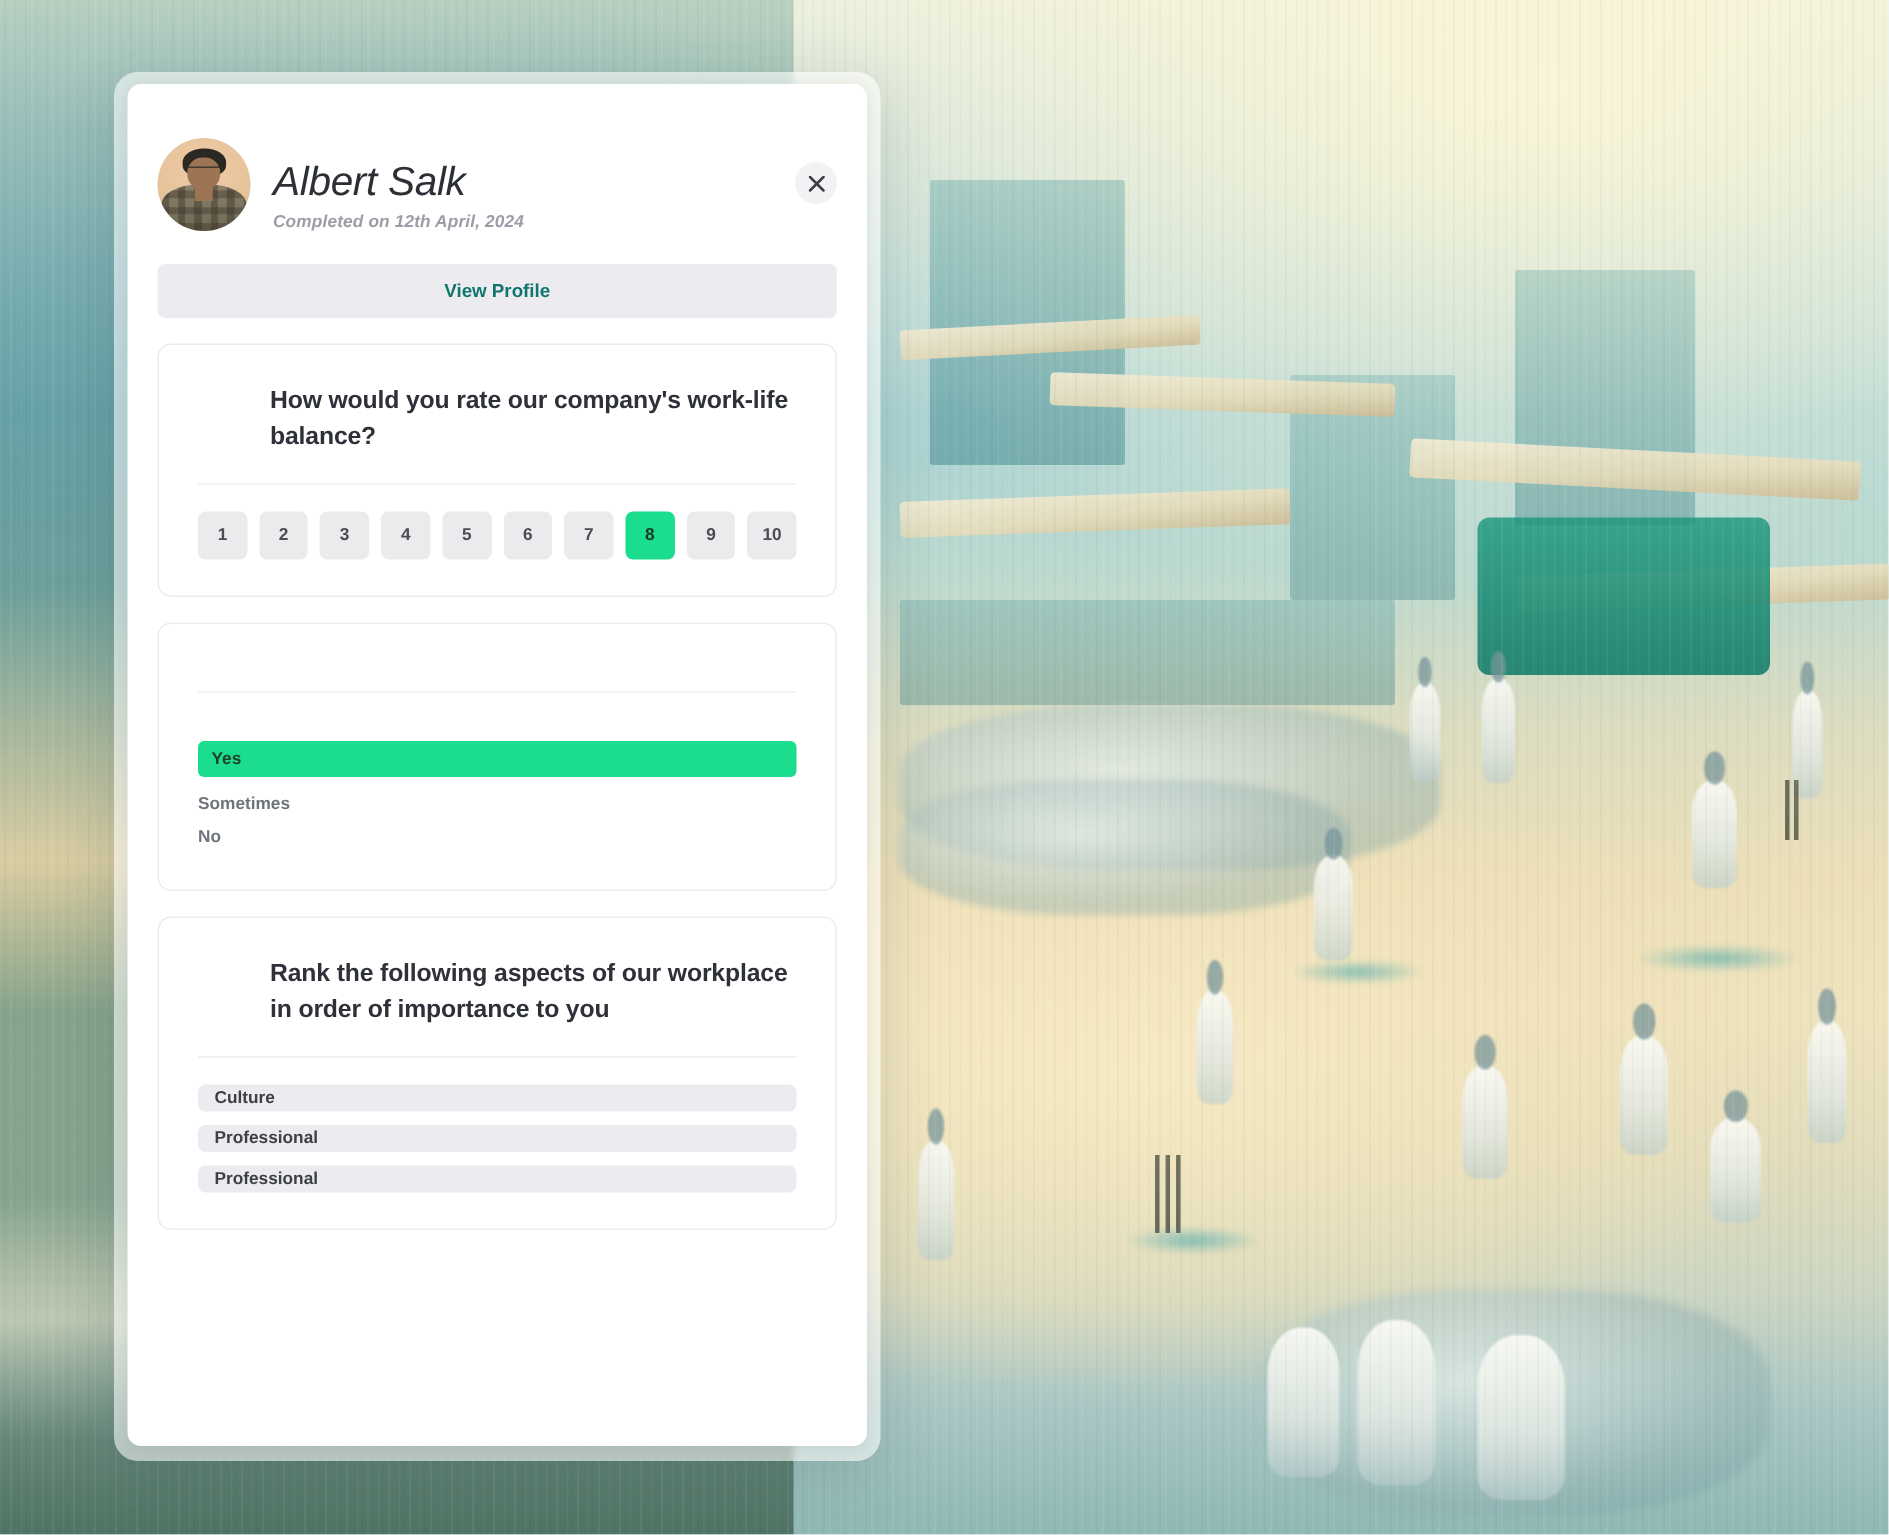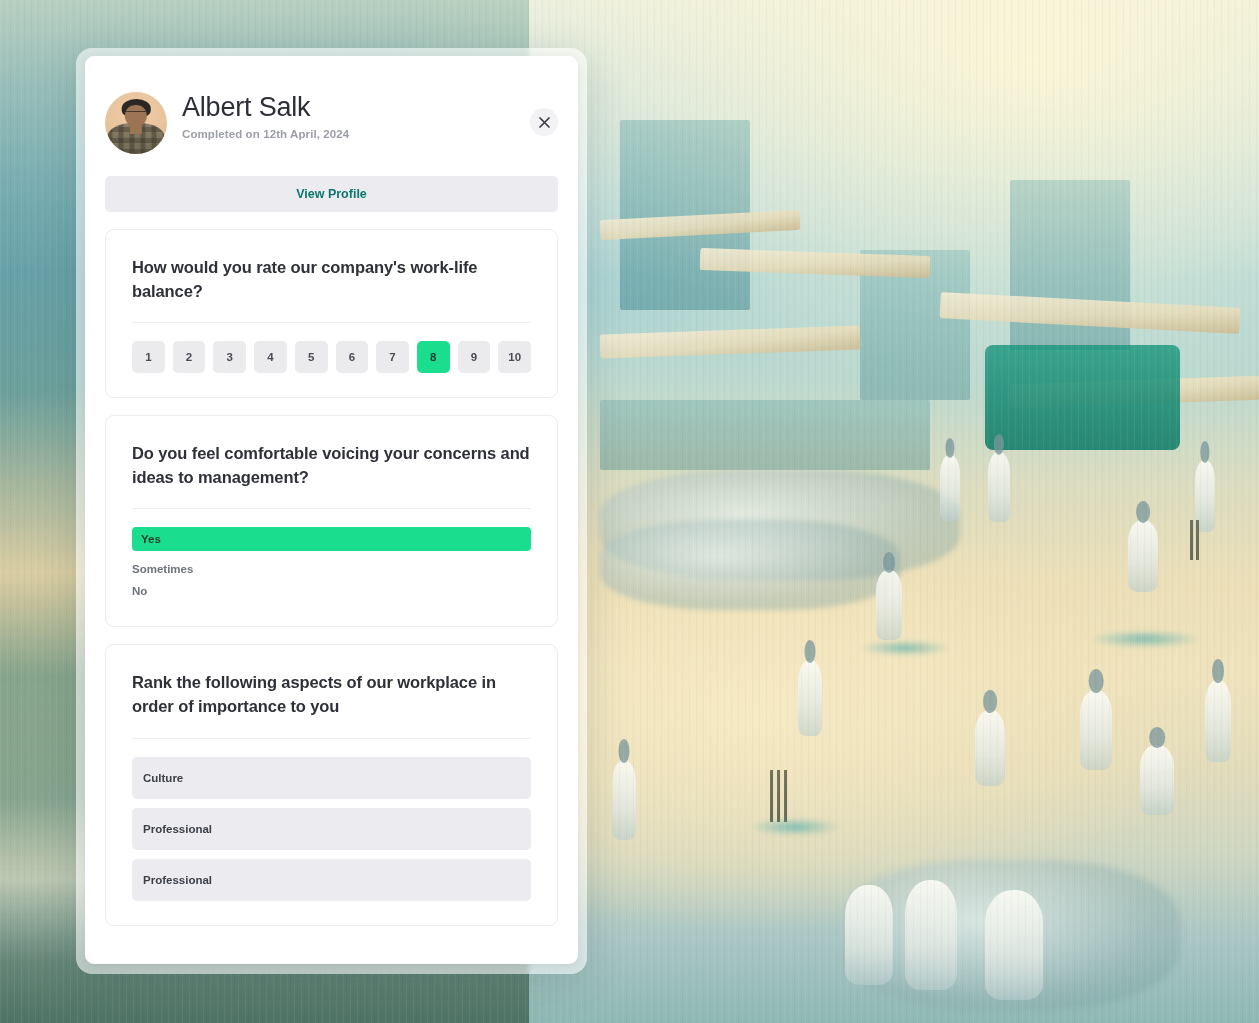--- a/index.html
+++ b/index.html
@@ -162,23 +162,24 @@
   #modal-scroll {
     position: absolute;
     inset: 0;
     overflow: hidden;
     padding: 0 20px;
   }
 
   
   #profile-header {
     display: flex;
-    align-items: flex-start;
+    align-items: flex-end;
     padding: 36px 0 0 0;
     position: relative;
+    font-style: italic;
   }
 
   #avatar {
     width: 62px;
     height: 62px;
     border-radius: 50%;
     flex: 0 0 62px;
     position: relative;
     overflow: hidden;
     background: radial-gradient(circle at 50% 35%, #f0cba6 0%, #e8c49d 55%, #dcb78f 100%);
@@ -289,20 +290,21 @@
     padding: 26px 26px 24px 26px;
     background: #fff;
   }
 
   .question-title {
     font-size: 16.5px;
     font-weight: 700;
     color: #2f3138;
     line-height: 1.43;
     letter-spacing: -0.1px;
+    margin-left: 48px;
   }
 
   .question-divider {
     height: 1px;
     background: #eeeef0;
     margin: 19px 0 0 0;
   }
 
   
   #rating-scale {
@@ -326,21 +328,21 @@
     cursor: pointer;
     padding: 0;
   }
   .rating-option.selected {
     background: #1ade8e;
     color: #1d3b2c;
   }
 
   
   #choice-list {
-    margin-top: 18px;
+    margin-top: 32px;
   }
   .choice-option {
     font-size: 11.5px;
     font-weight: 700;
     color: #6f737b;
     padding: 5px 0;
     cursor: pointer;
   }
   .choice-option.selected {
     background: #1ade8e;
@@ -353,21 +355,21 @@
   
   #rank-list {
     margin-top: 18px;
     display: flex;
     flex-direction: column;
     gap: 9px;
   }
   .rank-item {
     background: #ebebf0;
     border-radius: 5px;
-    padding: 15px 11px;
+    padding: 3px 11px;
     font-size: 11.5px;
     font-weight: 700;
     color: #3d4047;
     cursor: grab;
   }
 </style>
 </head>
 <body>
 
 <div id="stage">
@@ -459,21 +461,20 @@
           <button class="rating-option">5</button>
           <button class="rating-option">6</button>
           <button class="rating-option">7</button>
           <button class="rating-option selected">8</button>
           <button class="rating-option">9</button>
           <button class="rating-option">10</button>
         </div>
       </div>
 
       <div class="question-card">
-        <div class="question-title">Do you feel comfortable voicing your concerns and ideas to management?</div>
         <div class="question-divider"></div>
         <div id="choice-list">
           <div class="choice-option selected">Yes</div>
           <div class="choice-option">Sometimes</div>
           <div class="choice-option">No</div>
         </div>
       </div>
 
       <div class="question-card">
         <div class="question-title">Rank the following aspects of our workplace in order of importance to you</div>

